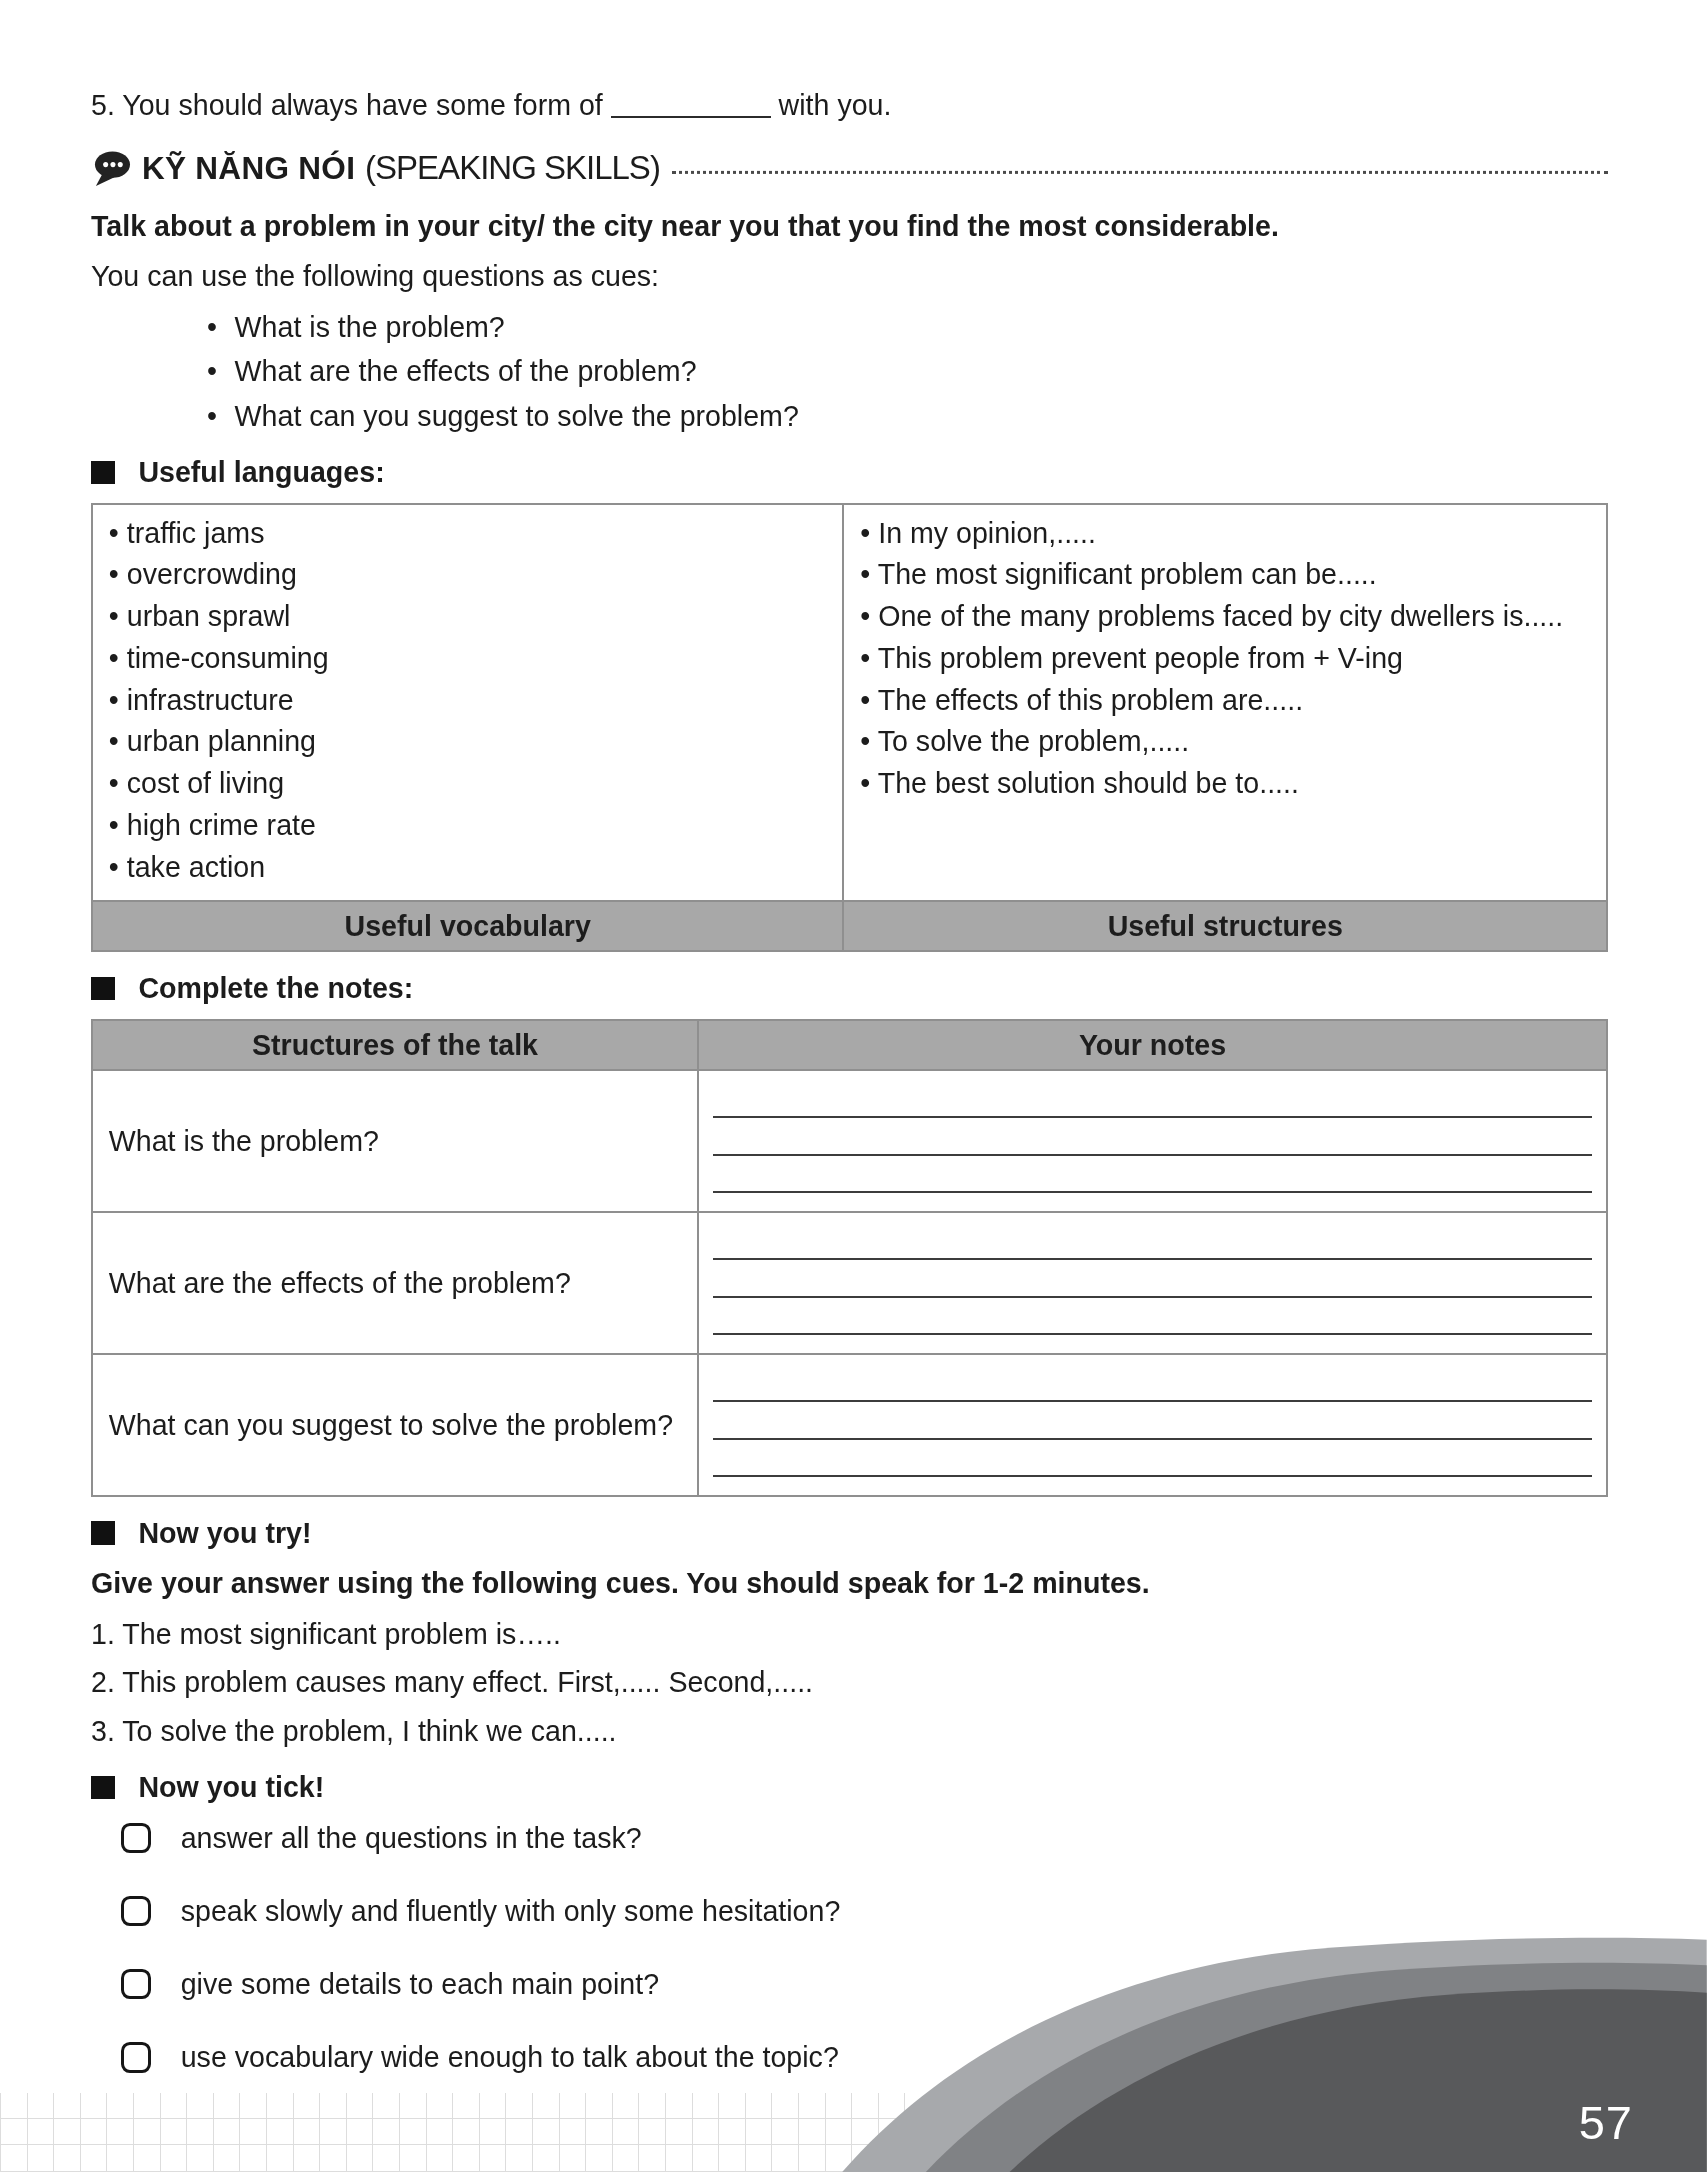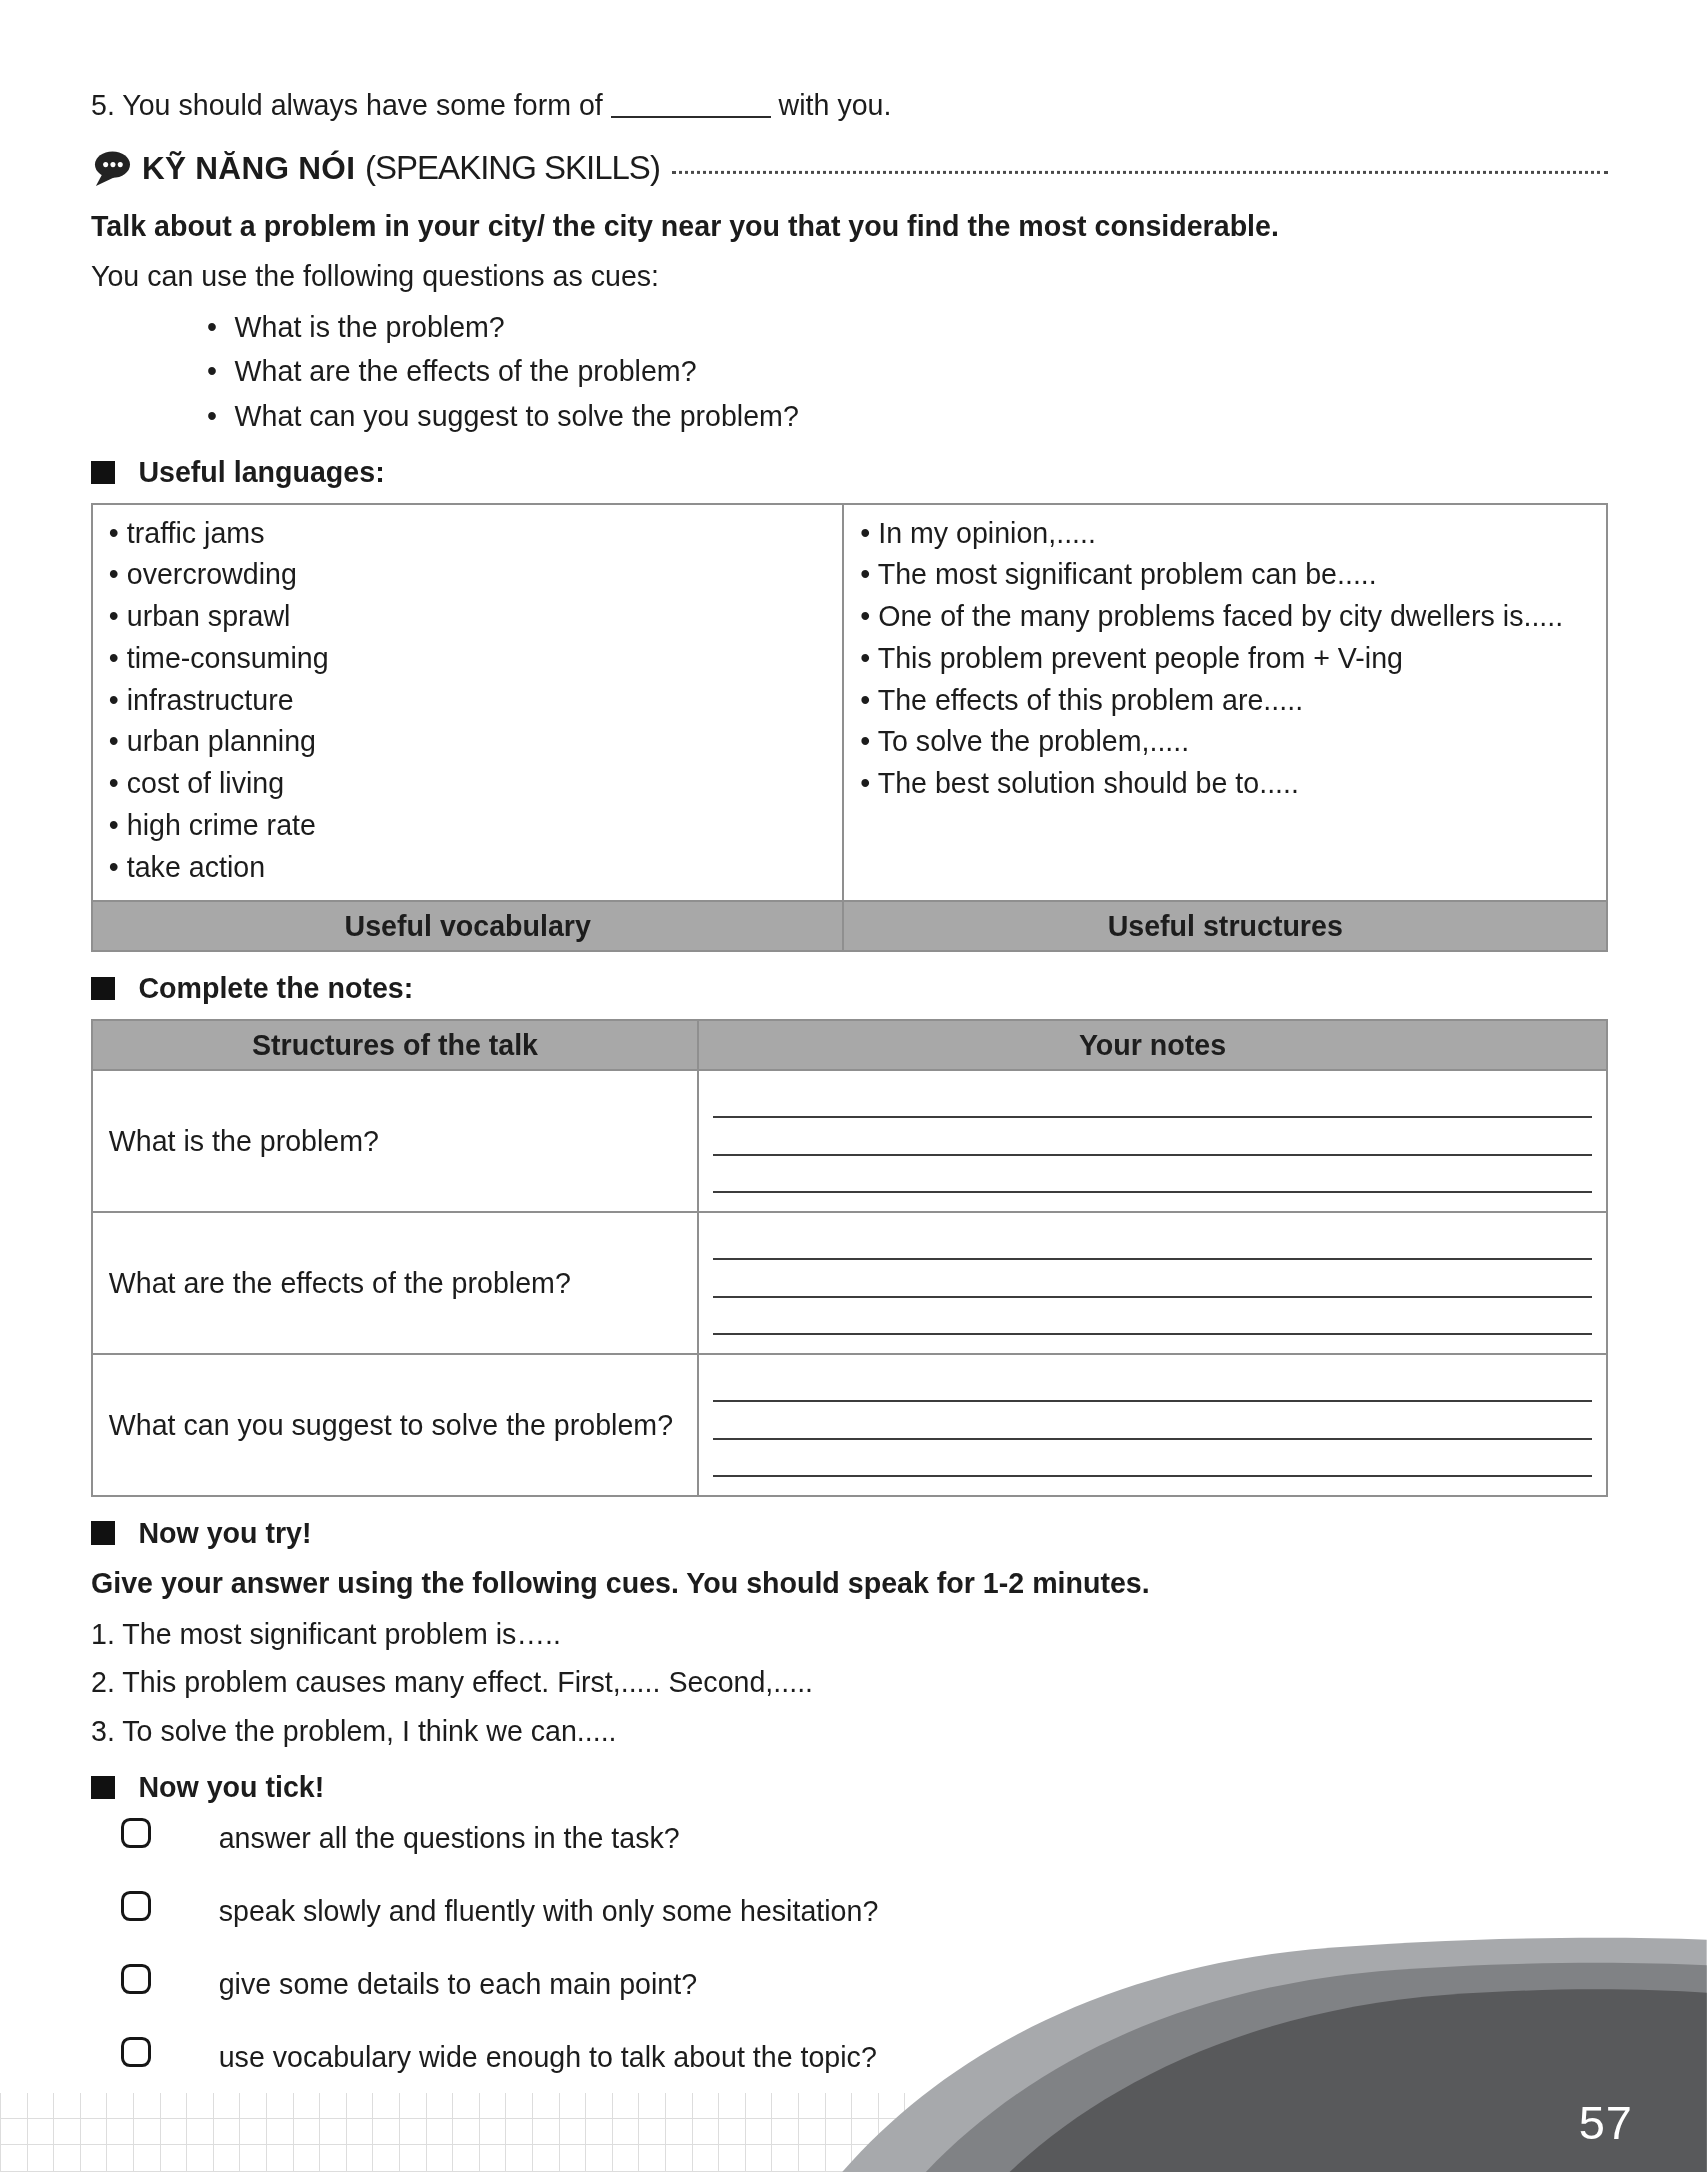--- a/index.html
+++ b/index.html
@@ -45,21 +45,21 @@
   .struct-cell .b-item { text-align:justify; }
 
   .q-cell { vertical-align:middle; padding:5.9px 15.8px; }
   .q-cell .q { text-align:justify; }
   .lines-cell { vertical-align:top; padding:0; }
   .lines-wrap { display:flex; flex-direction:column; height:140px; padding:9.9px 13.8px 17.7px 13.8px; }
   .wline { flex:1 1 auto; border-bottom:2px solid #3c3c3c; }
 
   .try-cue { margin:0 0 7.9px 0; }
 
-  .tick-row { display:flex; margin:0 0 32.5px 29.6px;gap:38px; }
+  .tick-row { display:flex; align-items:center; margin:0 0 32.5px 29.6px; }
   .cb { width:30.5px; height:30.5px; border:3.4px solid #161616; border-radius:8.9px; margin-right:29.6px; flex:0 0 auto; background:#fff; }
   .did-you { margin-bottom:25.6px; }
 
   
   .grid-strip {
     position:absolute; left:0; bottom:0; width:100%; height:79px; z-index:1;
     background:
       repeating-linear-gradient(90deg, #dddddd 0 1px, transparent 1px 26.6px),
       repeating-linear-gradient(0deg, #dddddd 0 1px, transparent 1px 26.6px);
   }

